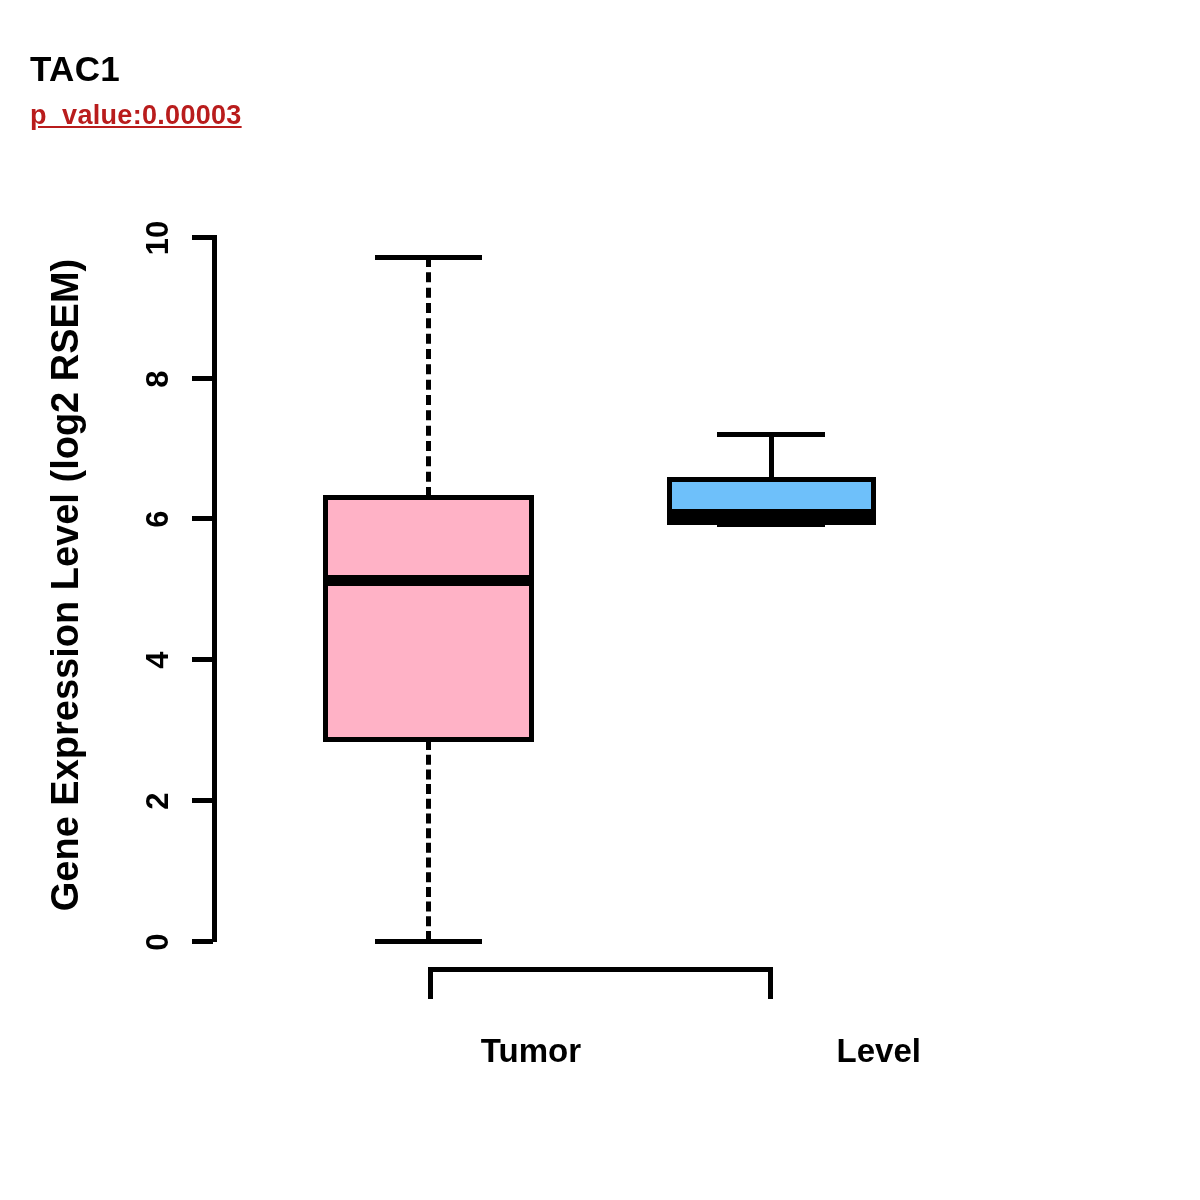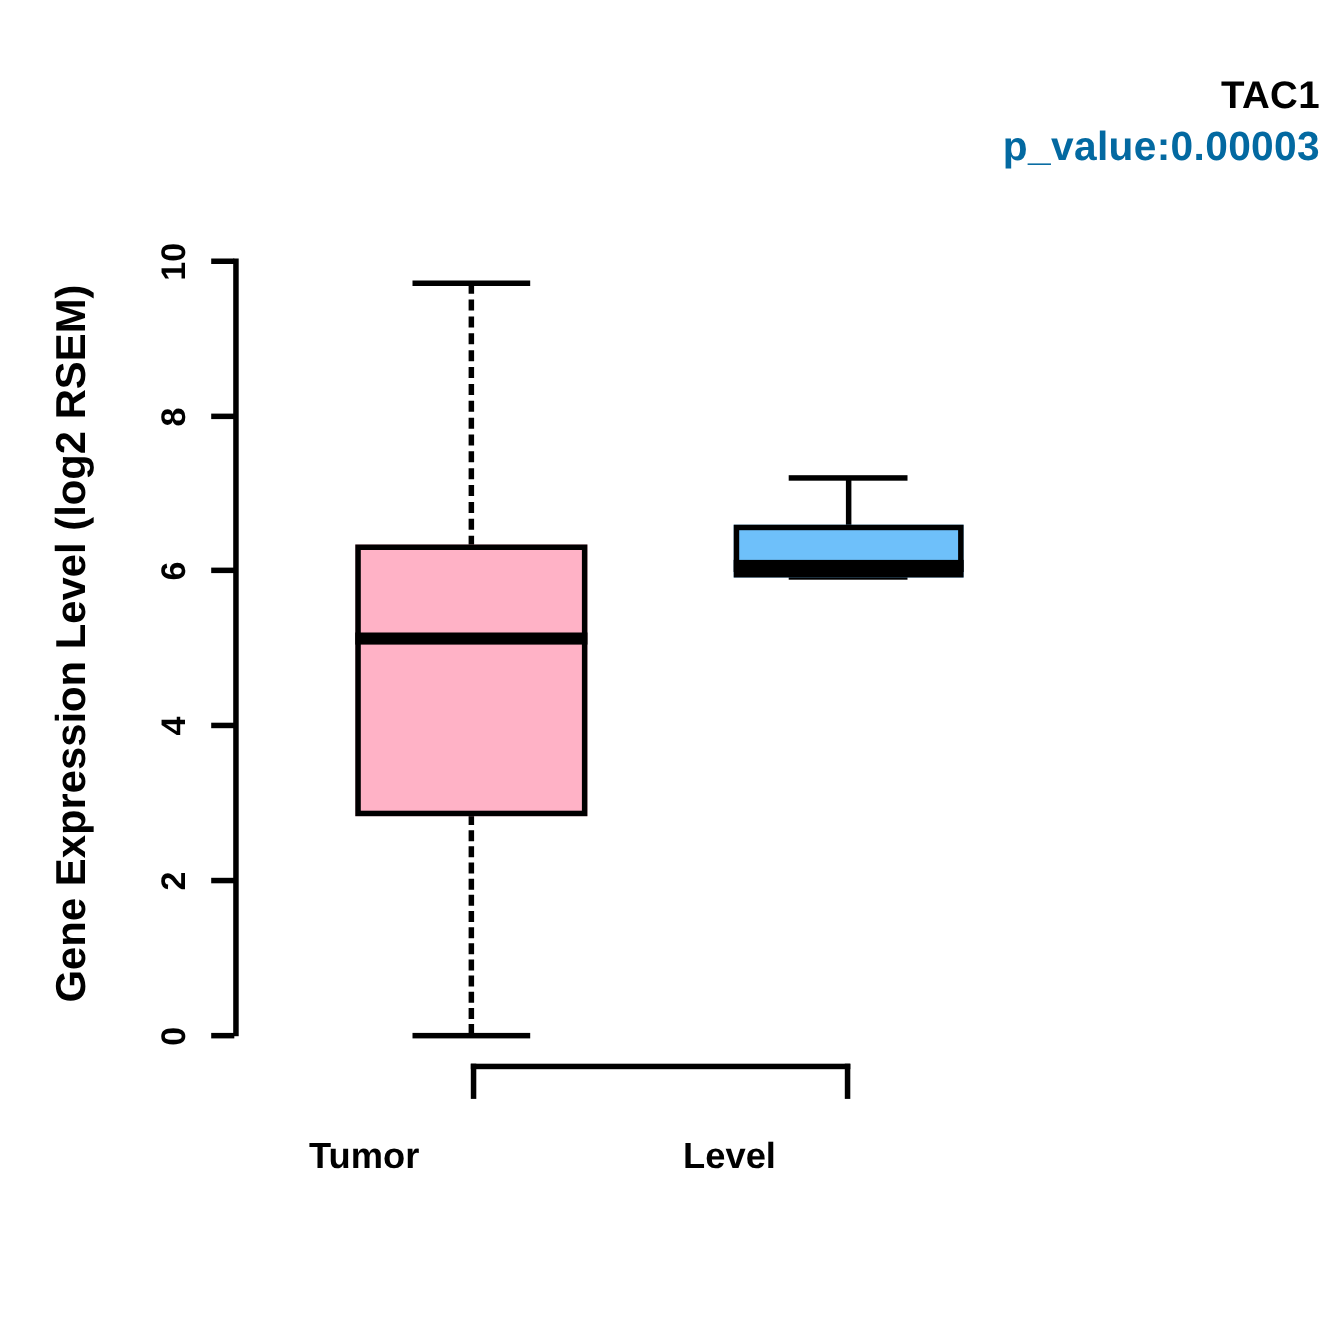--- a/index.html
+++ b/index.html
@@ -17,39 +17,40 @@
     position: relative;
     width: 1200px;
     height: 1200px;
     background: #ffffff;
   }
 
   
   .title-block {
     position: absolute;
     left: 0;
-    top: 64px;
+    top: 46px;
     width: 1200px;
-    text-align: right;
-    padding-left: 14px;
+    text-align: left;
+    padding-left: 30px;
     box-sizing: border-box;
   }
   .main-title {
     font-size: 35px;
     font-weight: bold;
     color: #000000;
     line-height: 46px;
     letter-spacing: 0.3px;
   }
   .sub-title {
-    font-size: 37px;
-    font-weight: bold;
-    color: #0369a1;
+    font-size: 27px;
+    font-weight: bold;
+    color: #b91c1c;
     line-height: 46px;
     letter-spacing: 0.3px;
+    text-decoration: underline;
   }
 
   
   .ylabel-wrap {
     position: absolute;
     left: -355px;
     top: 555px;
     width: 840px;
     height: 60px;
     transform: rotate(-90deg);
@@ -104,21 +105,21 @@
     position: absolute;
     top: 967px;
     width: 5px;
     height: 32px;
     background: #000000;
   }
   .x-tick-label {
     position: absolute;
     top: 1032px;
     width: 300px;
-    text-align: left;
+    text-align: right;
     font-size: 33px;
     font-weight: bold;
     color: #000000;
   }
 
   
   .box {
     position: absolute;
     border: 5px solid #000000;
     box-sizing: border-box;

